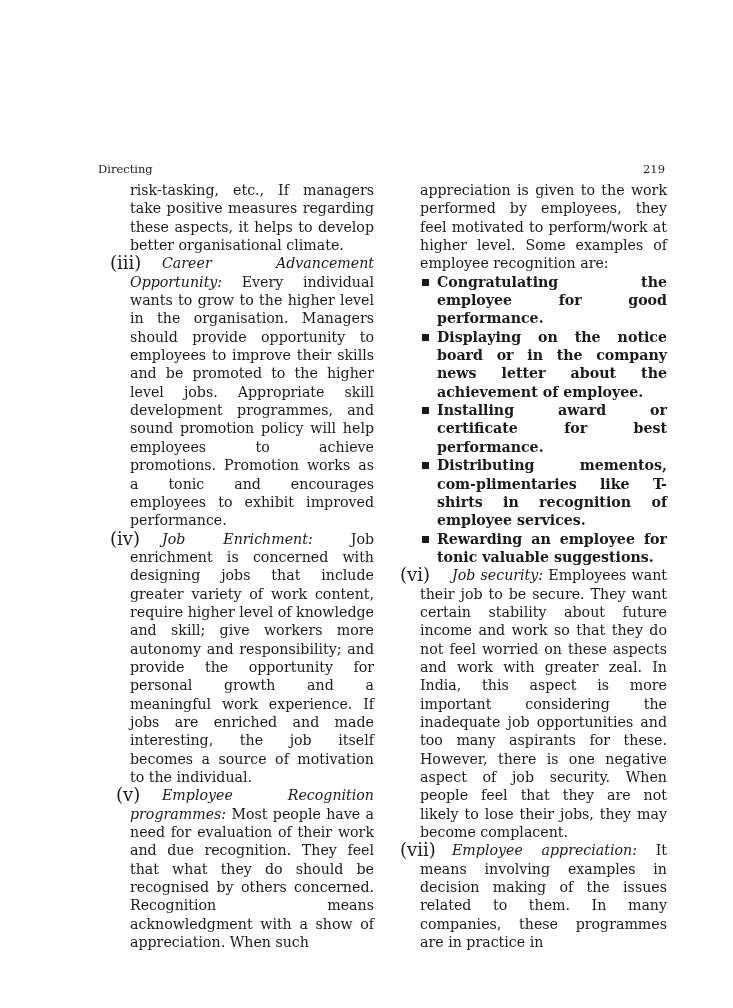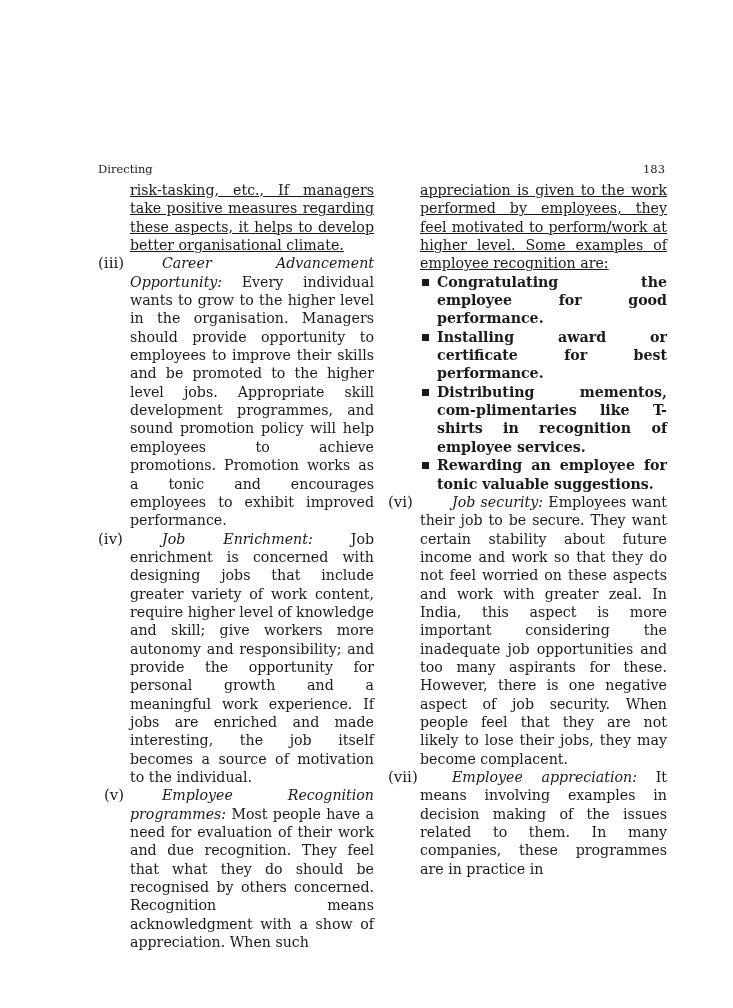--- a/index.html
+++ b/index.html
@@ -10,39 +10,39 @@
   }
   .header-left { left: 98px; }
   .header-right { right: 68px; }
   .col {
     position: absolute; top: 181px;
     font-family: "DejaVu Serif", serif;
     font-size: 14.2px; line-height: 18.35px; color: #1a1a1a;
   }
   .col.left { left: 98px; width: 276px; }
   .col.right { left: 388px; width: 279px; }
-  .para { margin: 0; text-align: justify; text-decoration: underline; }
+  .para { margin: 0; text-align: justify; }
   .indent { padding-left: 32px; }
   .item { position: relative; padding-left: 32px; text-align: justify; margin: 0; }
   .item .num {
-    position: absolute; left: 0; top: 0; width: 30px;
-    font-size: 15px; text-align: left;
+    position: absolute; left: 12px; top: 0; width: 30px;
+    font-size: 18px; text-align: left;
   }
   .item em { font-style: italic; margin-left: 32px; }
   ul.bullets { list-style: none; margin: 0; padding: 0 0 0 32px; }
   ul.bullets li { position: relative; padding-left: 17px; text-align: justify; font-weight: bold; }
   ul.bullets li .sq {
     position: absolute; left: 2px; top: 6px; width: 7px; height: 7px; background: #1a1a1a;
   }
 </style>
 </head>
 <body>
 
 <div class="header-left">Directing</div>
-<div class="header-right">183</div>
+<div class="header-right">219</div>
 
 <div class="col left">
   <p class="para indent">risk-tasking, etc., If managers take positive measures regarding these aspects, it helps to develop better organisational climate.</p>
 
   <p class="item">
     <span class="num">(iii)</span><em>Career Advancement Opportunity:</em><span> Every individual wants to grow to the higher level in the organisation. Managers should provide opportunity to employees to improve their skills and be promoted to the higher level jobs. Appropriate skill development programmes, and sound promotion policy will help employees to achieve promotions. Promotion works as a tonic and encourages employees to exhibit improved performance.</span>
   </p>
 
   <p class="item">
     <span class="num">(iv)</span><em>Job Enrichment:</em><span> Job enrichment is concerned with designing jobs that include greater variety of work content, require higher level of knowledge and skill; give workers more autonomy and responsibility; and provide the opportunity for personal growth and a meaningful work experience. If jobs are enriched and made interesting, the job itself becomes a source of motivation to the individual.</span>
@@ -51,20 +51,21 @@
   <p class="item">
     <span class="num" style="padding-left:6px">(v)</span><em>Employee Recognition programmes:</em><span> Most people have a need for evaluation of their work and due recognition. They feel that what they do should be recognised by others concerned. Recognition means acknowledgment with a show of appreciation. When such</span>
   </p>
 </div>
 
 <div class="col right">
   <p class="para indent">appreciation is given to the work performed by employees, they feel motivated to perform/work at higher level. Some examples of employee recognition are:</p>
 
   <ul class="bullets">
     <li><span class="sq"></span><span>Congratulating the employee for good performance.</span></li>
+    <li><span class="sq"></span><span>Displaying on the notice board or in the company news letter about the achievement of employee.</span></li>
     <li><span class="sq"></span><span>Installing award or certificate for best performance.</span></li>
     <li><span class="sq"></span><span>Distributing mementos, com-plimentaries like T-shirts in recognition of employee services.</span></li>
     <li><span class="sq"></span><span>Rewarding an employee for tonic valuable suggestions.</span></li>
   </ul>
 
   <p class="item">
     <span class="num">(vi)</span><em>Job security:</em><span> Employees want their job to be secure. They want certain stability about future income and work so that they do not feel worried on these aspects and work with greater zeal. In India, this aspect is more important considering the inadequate job opportunities and too many aspirants for these. However, there is one negative aspect of job security. When people feel that they are not likely to lose their jobs, they may become complacent.</span>
   </p>
 
   <p class="item">

